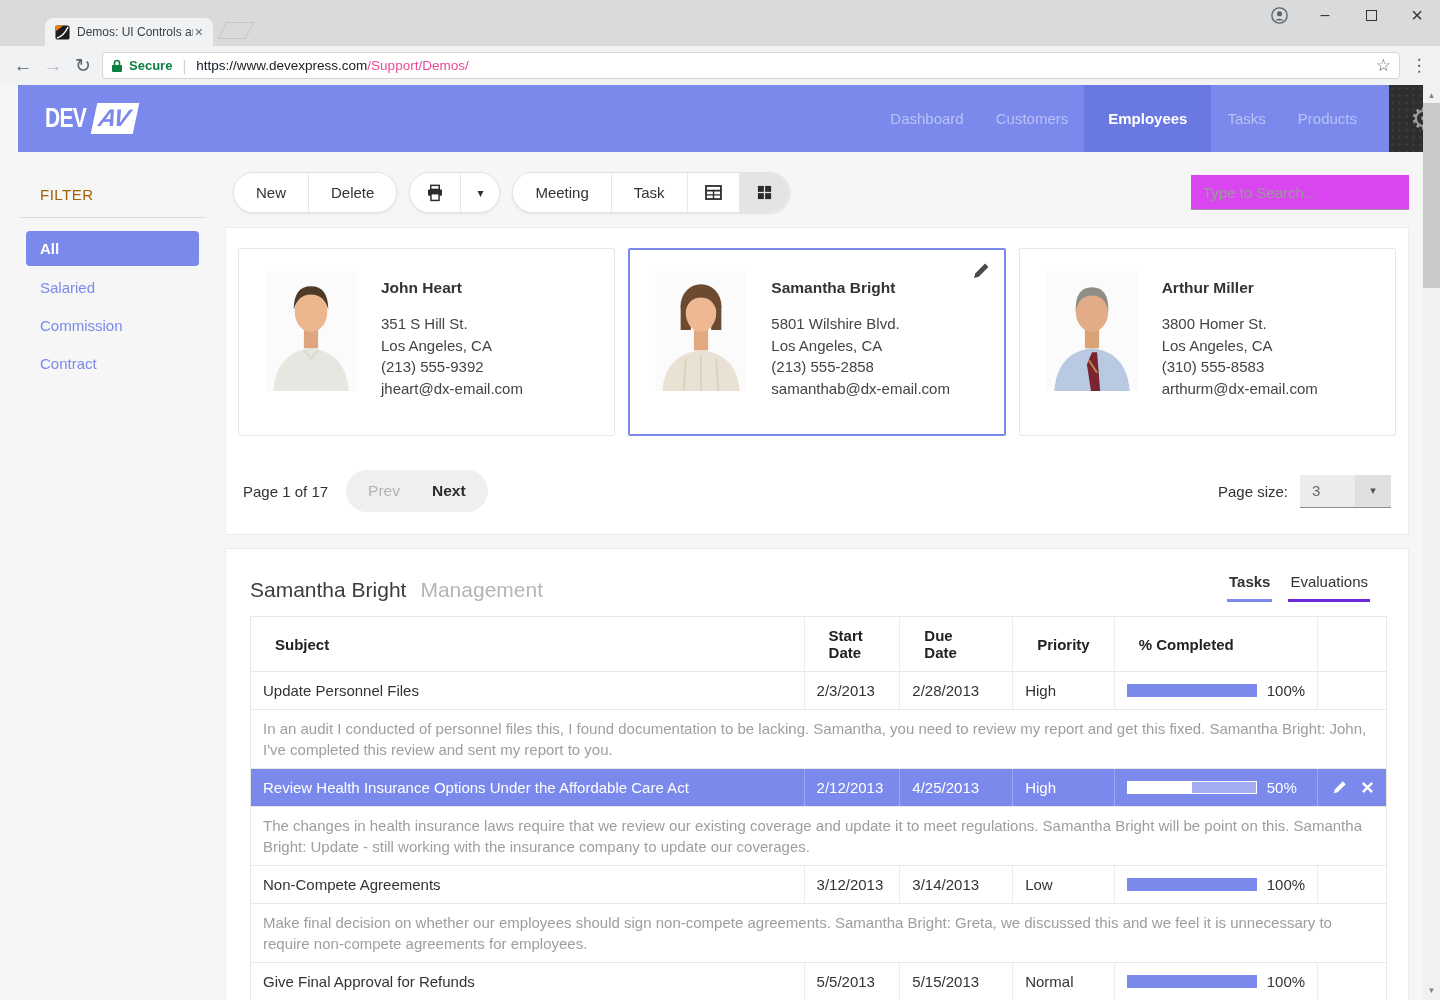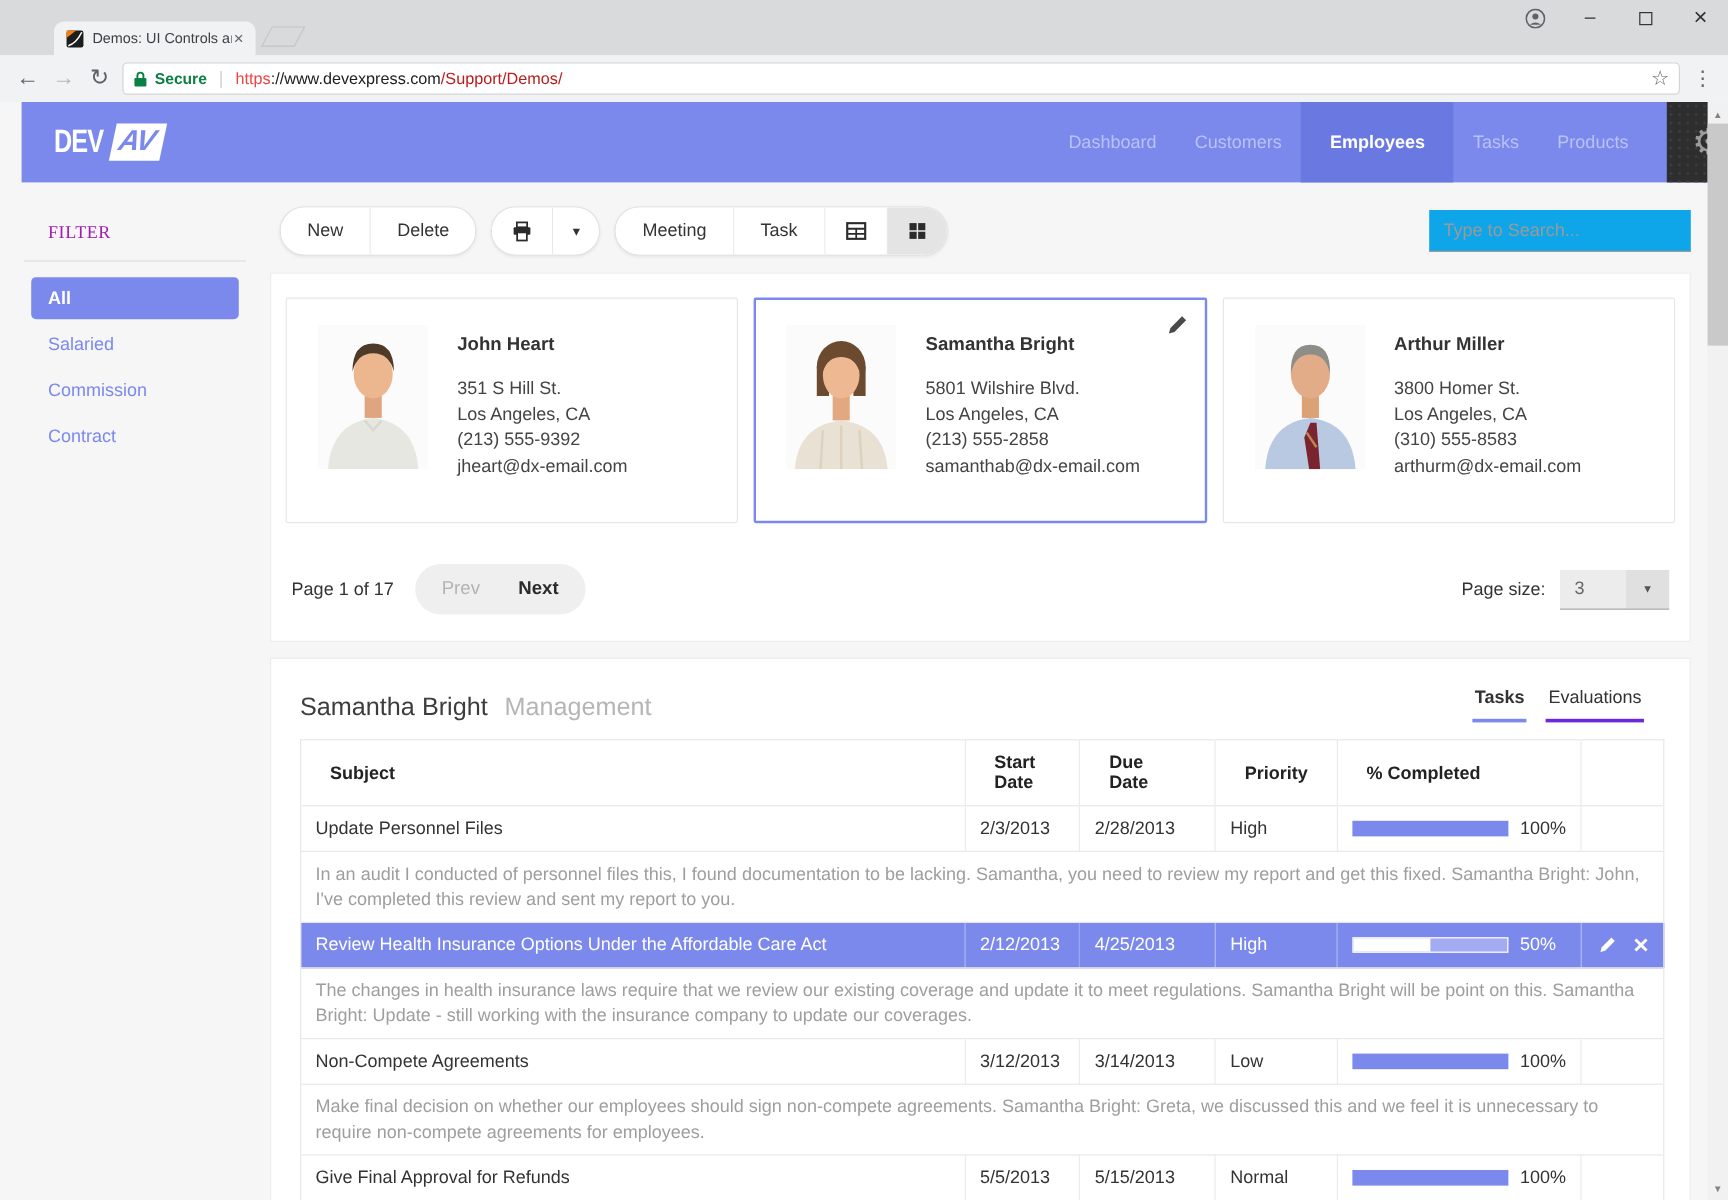--- a/index.html
+++ b/index.html
@@ -22,22 +22,22 @@
   .toolbar { position:absolute; left:0; top:46px; width:1440px; height:39px; background:#f1f2f3;
              display:flex; align-items:center; padding:0 8px; }
   .nav-ico { width:30px; height:28px; display:flex; align-items:center; justify-content:center;
              font-size:19px; color:#5f6368; }
   .nav-ico.disabled { color:#b6b9bc; }
   .omnibox { flex:1; height:27px; background:#fff; border:1px solid #d4d5d6; border-radius:4px;
              margin:0 6px 0 4px; display:flex; align-items:center; padding:0 8px; }
   .secure { color:#0b8043; font-size:13px; font-weight:600; margin:0 10px 0 6px; }
   .omni-sep { color:#d0d0d0; margin-right:10px; font-size:15px; }
   .url { font-size:13.5px; color:#202124; white-space:nowrap; }
-  .url .scheme { color:#ef4444;text-align:right; }
-  .url .path { color:#b91c1c; }
+  .url .scheme { color:#0f172a;text-align:right; }
+  .url .path { color:#ec4899; }
   .omni-star { margin-left:auto; font-size:17px; color:#5f6368; }
   .menu-dots { width:26px; text-align:center; font-size:17px; color:#5f6368; letter-spacing:0; }
 
   
   .app-header { position:absolute; left:18px; top:85px; width:1440px; height:67px; background:#7b89ec; display:flex; align-items:stretch; }
   .logo { display:flex; align-items:center; margin-left:27px; }
   .logo-dev { color:#fff; font-size:27px; font-weight:700; letter-spacing:-1px;
               transform:scaleX(.78); transform-origin:left; }
   .logo-av { background:#fff; color:#7b89ec; font-size:24px; font-weight:800; font-style:italic;
              padding:1px 7px 2px 5px; margin-left:-4px; transform:skewX(-12deg); letter-spacing:-1px; }
@@ -55,39 +55,39 @@
   
   .scrollbar { position:absolute; right:0; top:85px; width:17px; height:915px; background:#f1f1f1; }
   .scroll-arrow { position:absolute; left:0; width:17px; height:16px; color:#838383; font-size:8px;
                   display:flex; align-items:center; justify-content:center; }
   .scroll-arrow.up { top:2px; }
   .scroll-arrow.down { bottom:2px; }
   .scroll-thumb { position:absolute; left:0; top:18px; width:17px; height:185px; background:#c9c9c9; }
 
   
   .sidebar { position:absolute; left:0; top:152px; width:225px; }
-  .filter-title { margin:34px 0 0 40px; font-size:15px; color:#a21caf; letter-spacing:.5px;font-family:Liberation Serif, serif; }
+  .filter-title { margin:34px 0 0 40px; font-size:15px; color:#a16207; letter-spacing:.5px; }
   .filter-divider { margin:14px 20px 0 20px; border:none; border-top:1px solid #dcdcdc; }
   .filter-list { margin-top:13px; padding:0 26px; }
   .filter-item { font-size:15px; color:#7b89ec; padding:8px 14px; margin-bottom:5px; border-radius:4px; }
   .filter-item.selected { background:#7b89ec; color:#fff; font-weight:700; padding:9px 14px; }
 
   
   .main { position:absolute; left:225px; top:152px; width:1198px; height:848px; }
 
   .action-row { display:flex; align-items:center; padding:20px 14px 0 8px; }
   .btn-group { display:flex; background:#fff; border:1px solid #e2e2e2; border-radius:21px;
                box-shadow:0 1px 3px rgba(0,0,0,.08); margin-right:12px; overflow:hidden; height:41px; }
   .btn { display:flex; align-items:center; justify-content:center; padding:0 22px; font-size:15px;
          color:#333; border-right:1px solid #e8e8e8; background:#fff; }
   .btn:last-child { border-right:none; }
   .btn.icon-btn { padding:0 16px; }
   .btn.selected { background:#e4e4e4; }
   .caret { font-size:12px; color:#333; }
-  .search-box { margin-left:auto; width:218px; height:35px; background:#0ea5e9; border-bottom:1px solid #9b9b9b;
+  .search-box { margin-left:auto; width:218px; height:35px; background:#d946ef; border-bottom:1px solid #9b9b9b;
                 display:flex; align-items:center; padding:0 10px 0 12px; }
   .search-input { flex:1; border:none; background:transparent; outline:none; font-size:15px; color:#333;
                   font-family:inherit; }
   .search-input::placeholder { color:#9a9a9a; }
 
   .cards-panel { margin:14px 14px 0 0; background:#fff; border:1px solid #ececec; padding:20px 12px 20px 12px; }
   .cards-row { display:flex; gap:13px; }
   .card { width:388px; height:188px; background:#fff; border:1px solid #e7e7e7; border-radius:2px;
           display:flex; padding:22px 16px 0 26px; position:relative; }
   .card.selected { border:2px solid #7b89ec; padding:21px 15px 0 25px; }

